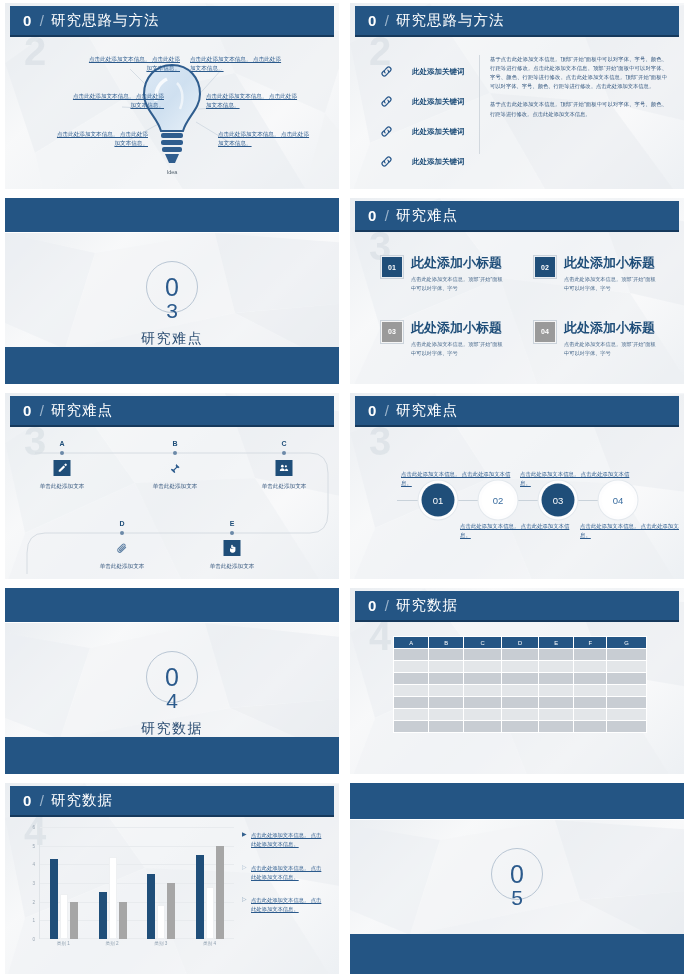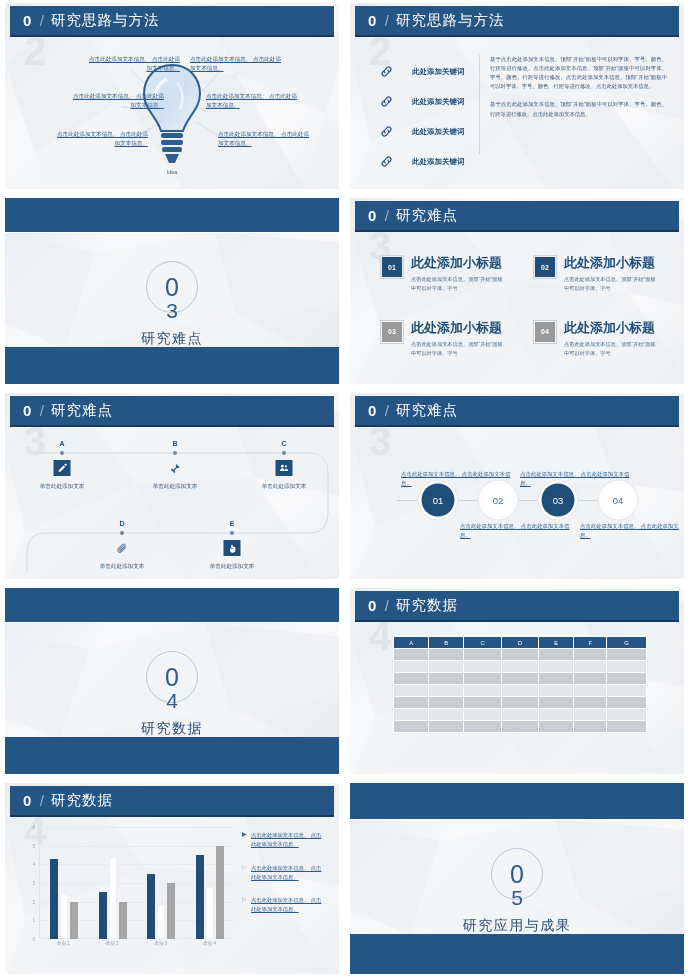--- a/index.html
+++ b/index.html
@@ -669,19 +669,18 @@
         <polygon points="90,20 205,0 230,80 60,115" fill="#f4f5f7"></polygon>
         <polygon points="205,0 345,10 345,70 230,80" fill="#eaedf1"></polygon>
         <polygon points="60,115 230,80 300,115" fill="#f0f2f5"></polygon>
         <polygon points="230,80 345,70 345,115 300,115" fill="#e8ebef"></polygon>
       </svg>
       <div class="cover-center">
         <div class="circ">
           <span class="circ-num">0</span>
         </div>
         <div class="part-num2">5</div>
-        <div class="cover-cn">研究应用与成果</div>
       </div>
     </div>
     <div class="blueband" style="bottom:5px;height:40px"></div>
   </div>
 
 </div>
 
 </body></html>

